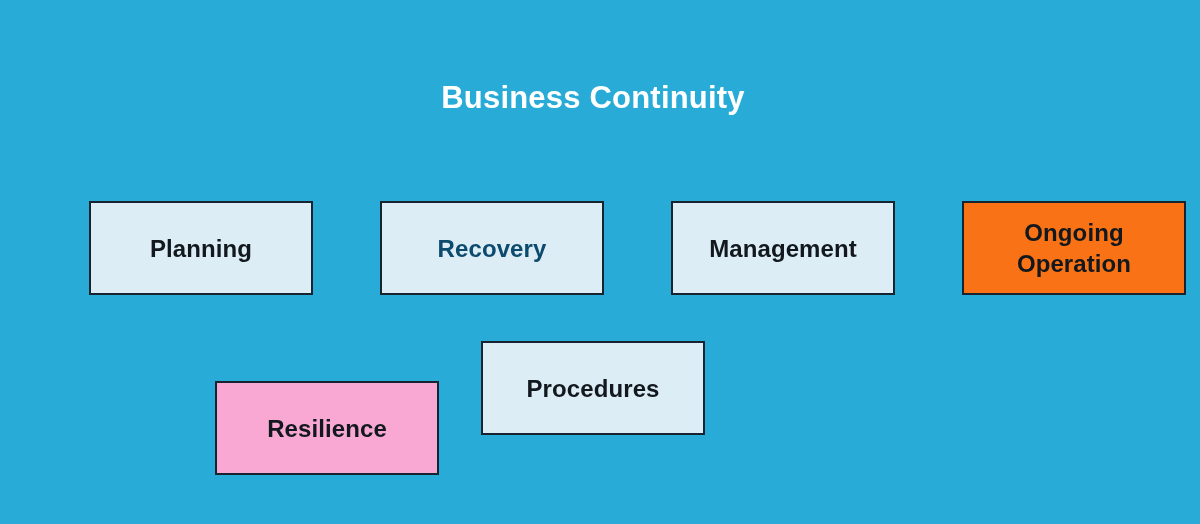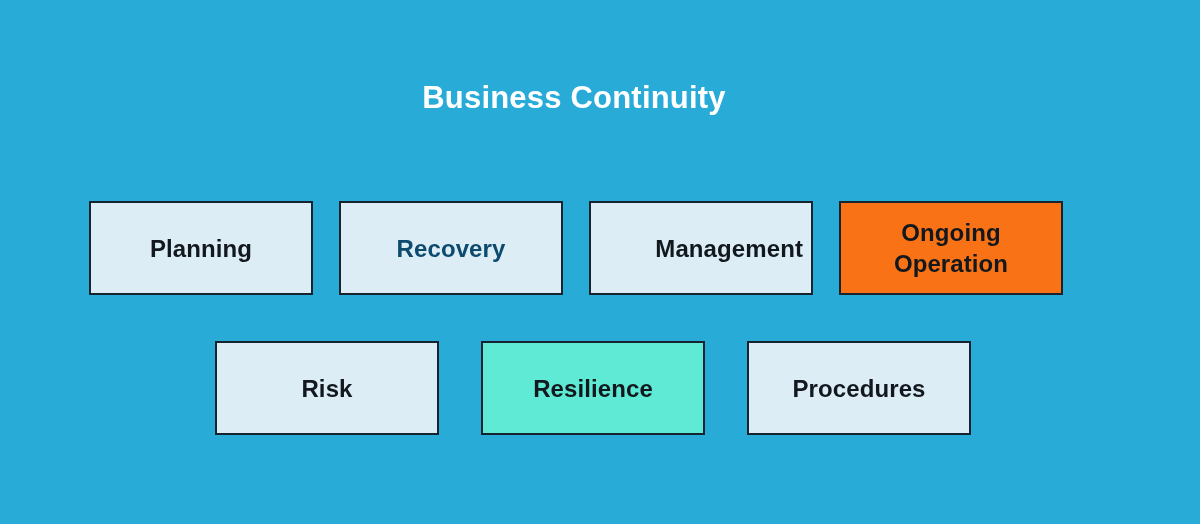--- a/index.html
+++ b/index.html
@@ -24,31 +24,32 @@
     left: 0;
     top: 78px;
     width: 1148px;
     text-align: center;
     color: #ffffff;
     font-size: 31px;
     font-weight: bold;
     letter-spacing: 0.2px;
     line-height: 40px;
     white-space: nowrap;
+    padding-left: 19px;
   }
   .node-row {
     position: absolute;
     display: flex;
     flex-direction: row;
     align-items: flex-start;
   }
   #node-row-1 {
     left: 89px;
     top: 201px;
-    gap: 26px;
+    gap: 67px;
   }
   #node-row-2 {
     left: 215px;
     top: 341px;
     gap: 42px;
   }
   .node-box {
     width: 224px;
     height: 94px;
     box-sizing: border-box;
@@ -76,34 +77,31 @@
 
   <div id="diagram-title" style="color: rgb(255, 255, 255);">Business Continuity</div>
 
   <div class="node-row" id="node-row-1">
     <div class="node-box" style="background: rgb(220, 237, 246); border-color: rgb(23, 36, 47);">
       <span class="node-label" style="color: rgb(18, 24, 29);">Planning</span>
     </div>
     <div class="node-box" style="background: rgb(220, 237, 246); border-color: rgb(23, 36, 47);">
       <span class="node-label" style="color: #0c4a6e;">Recovery</span>
     </div>
-    <div class="node-box" style="background: rgb(220, 237, 246); border-color: rgb(23, 36, 47); justify-content: flex-end;">
+    <div class="node-box" style="background: rgb(220, 237, 246); border-color: rgb(23, 36, 47);">
       <span class="node-label" style="color: rgb(18, 24, 29);">Management</span>
     </div>
     <div class="node-box" style="background: #f97316; border-color: rgb(23, 36, 47);">
       <span class="node-label" style="color: rgb(18, 24, 29);">Ongoing
 Operation</span>
     </div>
   </div>
 
   <div class="node-row" id="node-row-2">
-    <div class="node-box" style="background: rgb(220, 237, 246); border-color: rgb(23, 36, 47);">
-      <span class="node-label" style="color: rgb(18, 24, 29);">Risk</span>
-    </div>
-    <div class="node-box" style="background: #5eead4; border-color: rgb(23, 36, 47);">
+    <div class="node-box" style="background: #f9a8d4; border-color: rgb(23, 36, 47); margin-top: 40px;">
       <span class="node-label" style="color: rgb(18, 24, 29);">Resilience</span>
     </div>
     <div class="node-box" style="background: rgb(220, 237, 246); border-color: rgb(23, 36, 47);">
       <span class="node-label" style="color: rgb(18, 24, 29);">Procedures</span>
     </div>
   </div>
 
 </div>
 
 </body></html>

